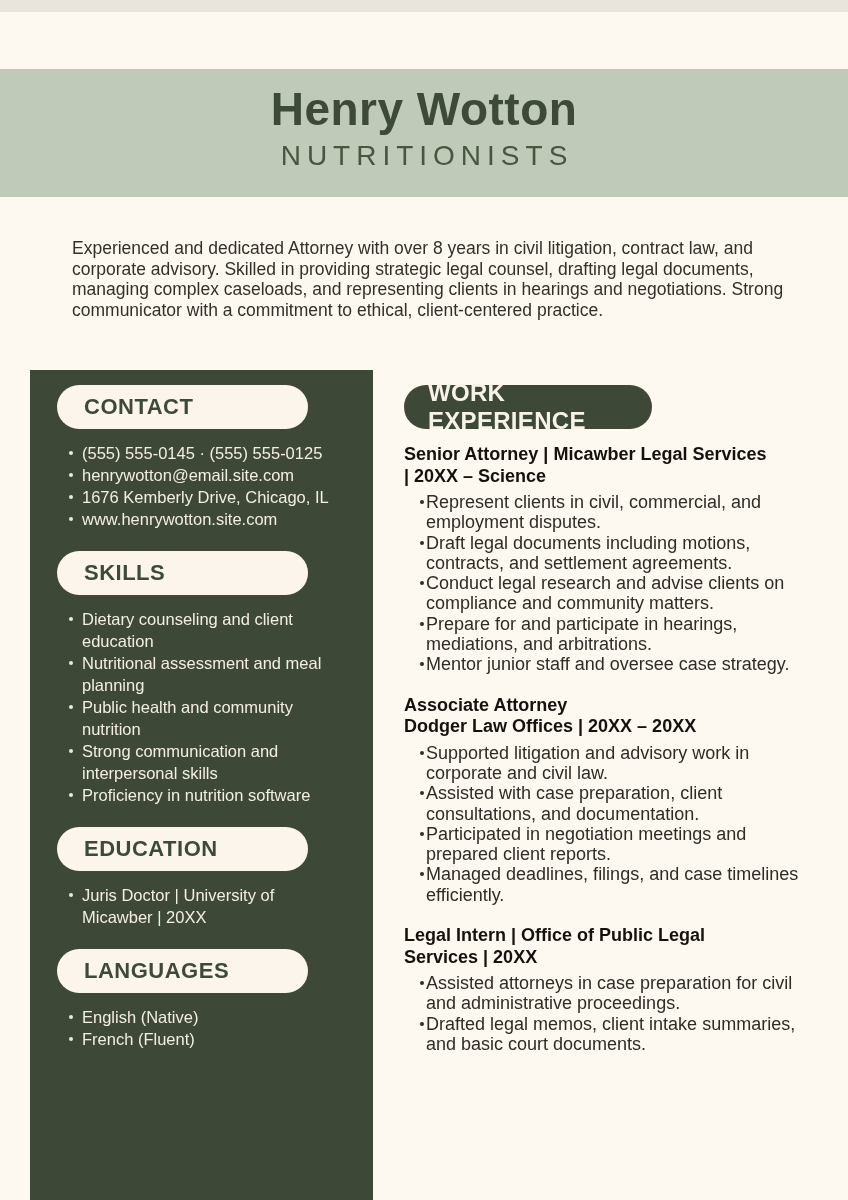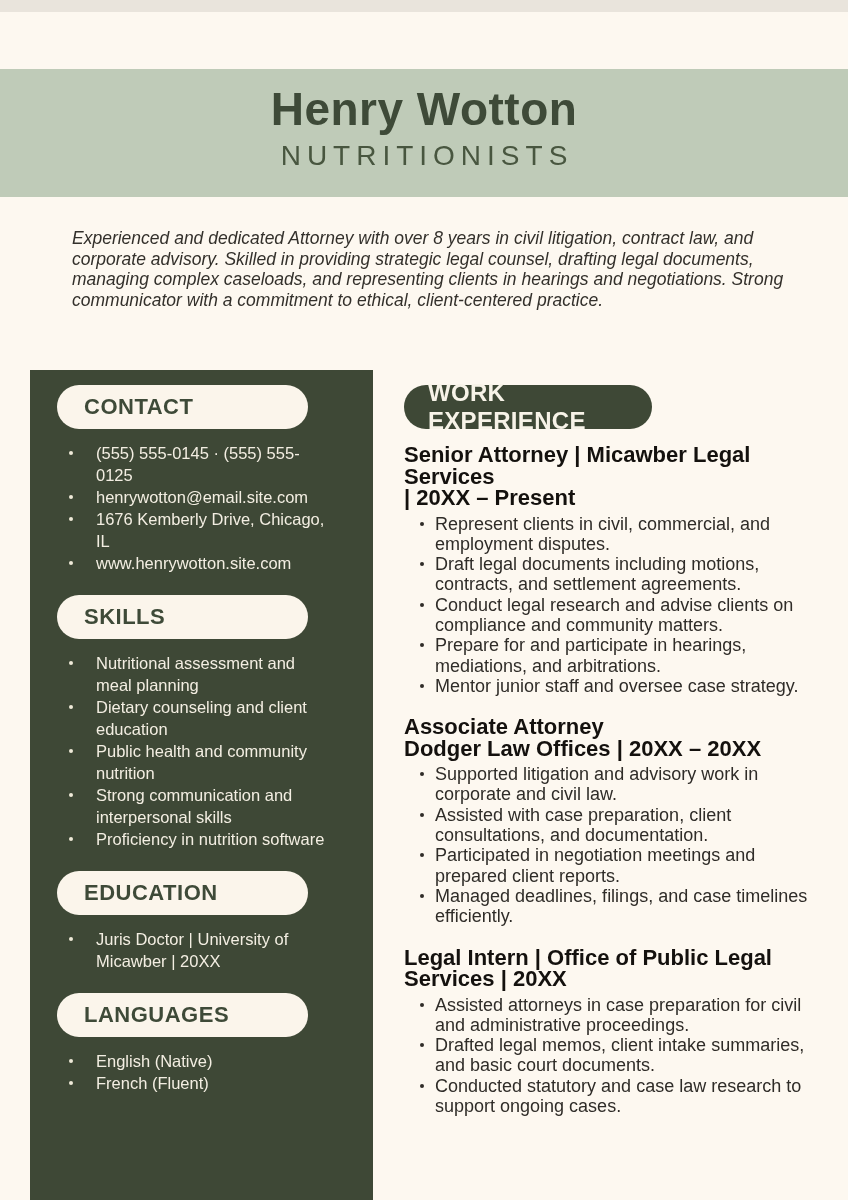--- a/index.html
+++ b/index.html
@@ -8,43 +8,43 @@
   }
   *{margin:0;padding:0;box-sizing:border-box;}
   html,body{background:#e9e4dc;}
   body{font-family:"Liberation Sans","DejaVu Sans",sans-serif;}
   .page{position:relative;width:848px;height:1200px;background:var(--bg);overflow:hidden;margin:12px auto;}
 
   .band{position:absolute;left:0;top:57px;width:848px;height:128px;background:var(--band);text-align:center;}
   .name{padding-top:15px;font-size:46px;font-weight:700;color:var(--head);letter-spacing:.5px;line-height:1.1;}
   .subtitle{margin-top:5px;font-size:28px;letter-spacing:6px;color:#48563F;text-indent:6px;}
 
-  .summary{position:absolute;left:72px;top:216px;width:716px;font-size:17.5px;line-height:20.6px;color:var(--body);font-style:italic;}
+  .summary{position:absolute;left:72px;top:226px;width:716px;font-size:17.5px;line-height:20.6px;color:var(--body);}
 
   .sidebar{position:absolute;left:30px;top:358px;width:343px;height:839px;background:var(--dark);padding-top:15px;}
   .side-section{margin-top:0;}
   .side-section + .side-section{margin-top:21px;}
   .pill{margin-left:27px;width:251px;height:44px;border-radius:24px;background:var(--pill);
         display:flex;align-items:center;padding-left:27px;}
   .pill span{font-size:22px;font-weight:700;color:var(--head);letter-spacing:.5px;}
   .side-list{list-style:none;margin-top:13px;padding:0 42px 0 39px;}
-  .side-list li{display:flex;gap:23px;}
+  .side-list li{display:flex;gap:9px;}
   .sdot{width:4px;height:4px;border-radius:50%;background:#EFEAD9;margin-top:9px;flex:none;}
   .stxt{font-size:16.5px;line-height:22px;color:var(--side-text);}
 
   .main{position:absolute;left:404px;top:373px;width:424px;}
   .we-pill{width:248px;height:44px;border-radius:24px;background:var(--dark);
            display:flex;align-items:center;padding-left:24px;}
   .we-pill span{font-size:24px;font-weight:700;color:#F7F3E8;letter-spacing:.3px;}
   .job{margin-top:20px;}
   .job:first-child{margin-top:15px;}
-  .job-title{font-size:22px;font-weight:700;line-height:21.5px;color:var(--job-title);}
+  .job-title{font-size:18px;font-weight:700;line-height:21.5px;color:var(--job-title);}
   .job-title .line{display:block;}
   .job-bullets{list-style:none;margin-top:5px;padding:0;}
-  .job-bullets li{display:flex;gap:11px;padding-left:16px;}
+  .job-bullets li{display:flex;gap:2px;padding-left:16px;}
   .jdot{width:4px;height:4px;border-radius:50%;background:#2F2C28;margin-top:8px;flex:none;}
   .jtxt{font-size:18px;line-height:20.3px;color:#2F2C28;width:380px;}
 </style>
 </head>
 <body>
 
 <div class="page">
 
   <div class="band">
     <div class="name">Henry Wotton</div>
@@ -77,25 +77,25 @@
           </li>
         </ul>
       </section>
       <section class="side-section">
         <div class="pill">
           <span>SKILLS</span>
         </div>
         <ul class="side-list">
           <li>
             <span class="sdot"></span>
+            <span class="stxt">Dietary counseling and client education</span>
+          </li>
+          <li>
+            <span class="sdot"></span>
             <span class="stxt">Nutritional assessment and meal planning</span>
-          </li>
-          <li>
-            <span class="sdot"></span>
-            <span class="stxt">Dietary counseling and client education</span>
           </li>
           <li>
             <span class="sdot"></span>
             <span class="stxt">Public health and community nutrition</span>
           </li>
           <li>
             <span class="sdot"></span>
             <span class="stxt">Strong communication and interpersonal skills</span>
           </li>
           <li>
@@ -133,21 +133,21 @@
     </aside>
 
   <main class="main">
     <div class="we-pill">
       <span>WORK EXPERIENCE</span>
     </div>
     <div id="jobs">
         <article class="job">
           <h3 class="job-title">
             <span class="line">Senior Attorney | Micawber Legal Services</span>
-            <span class="line">| 20XX – Present</span>
+            <span class="line">| 20XX – Science</span>
           </h3>
           <ul class="job-bullets">
             <li>
               <span class="jdot"></span>
               <span class="jtxt">Represent clients in civil, commercial, and employment disputes.</span>
             </li>
             <li>
               <span class="jdot"></span>
               <span class="jtxt">Draft legal documents including motions, contracts, and settlement agreements.</span>
             </li>
@@ -196,22 +196,18 @@
           </h3>
           <ul class="job-bullets">
             <li>
               <span class="jdot"></span>
               <span class="jtxt">Assisted attorneys in case preparation for civil and administrative proceedings.</span>
             </li>
             <li>
               <span class="jdot"></span>
               <span class="jtxt">Drafted legal memos, client intake summaries, and basic court documents.</span>
             </li>
-            <li>
-              <span class="jdot"></span>
-              <span class="jtxt">Conducted statutory and case law research to support ongoing cases.</span>
-            </li>
           </ul>
         </article>
       </div>
   </main>
 
 </div>
 
 </body></html>

